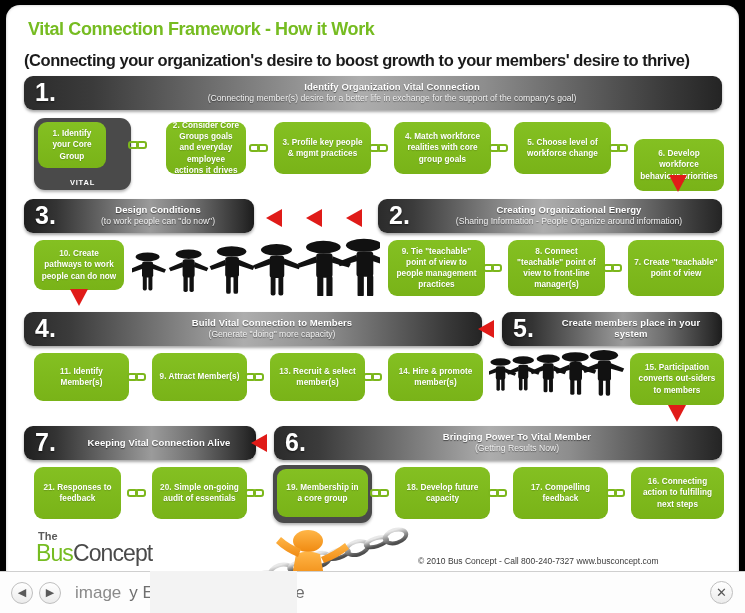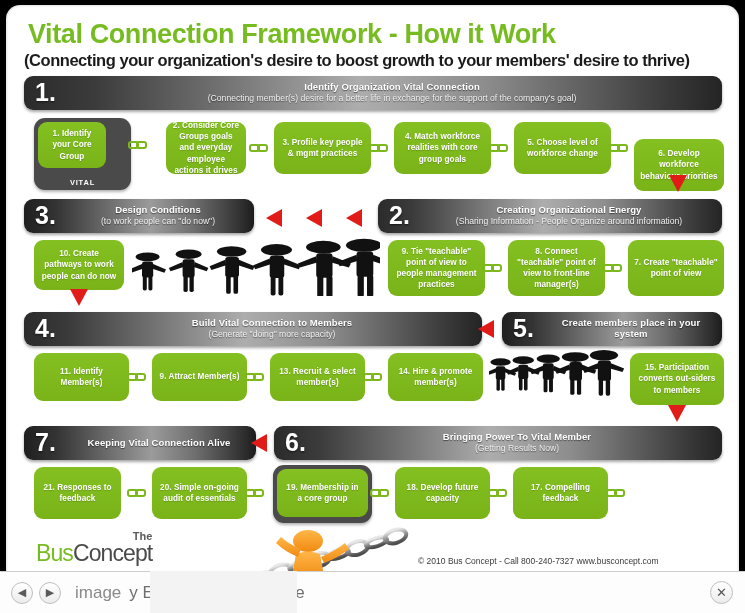--- a/index.html
+++ b/index.html
@@ -30,21 +30,21 @@
     content: "";
     position: absolute; inset: 0;
     border-radius: 14px;
     pointer-events: none;
     box-shadow: inset 0 0 3px rgba(0,0,0,.25);
   }
 
   
   .title {
     position: absolute; left: 22px; top: 14px;
-    font-size: 27px; font-weight: bold;
+    font-size: 18px; font-weight: bold;
     color: #76bc21;
     letter-spacing: -0.4px;
     white-space: nowrap;
   }
   .subtitle {
     position: absolute; left: 18px; top: 46px;
     font-size: 16.5px; font-weight: bold;
     color: #1b1b1b;
     letter-spacing: -0.45px;
     white-space: nowrap;
@@ -152,21 +152,21 @@
     border-left: 9px solid transparent;
     border-right: 9px solid transparent;
     border-top: 17px solid #e01b18;
   }
 
   
   .people { position: absolute; }
   .people svg { display: block; }
 
   
-  .logo { position: absolute; text-align: right; }
+  .logo { position: absolute; }
   .logo .the {
     font-size: 11px; font-weight: bold; color: #5a5a5a;
     line-height: 1; margin-left: 2px;
   }
   .logo .bus {
     font-size: 23px; font-weight: normal; line-height: 1;
     letter-spacing: -0.9px;
   }
   .logo .bus .g { color: #76bc21; }
   .logo .bus .d { color: #4a4a4a; }
@@ -565,20 +565,24 @@
 
     <div class="box" style="left:507px; top:462px; width:95px; height:52px;">
       <span><span class="bnum">17.</span>
       <span>Compelling feedback</span></span>
     </div>
     <div class="chain" style="left:600px; top:488px;">
         <span class="l"></span>
         <span class="r"></span>
       </div>
 
+    <div class="box" style="left:625px; top:462px; width:93px; height:52px;">
+      <span><span class="bnum">16.</span>
+      <span>Connecting action to fulfilling next steps</span></span>
+    </div>
 
     <div class="logo" style="left:30px; top:526px;">
       <div class="the">The</div>
       <div class="bus">
         <span class="g">Bus</span><span class="d">Concept</span>
       </div>
     </div>
 
     <div class="mascot" style="left:130px; top:522px;">
       <svg width="290" height="70" viewBox="0 0 290 70" xmlns="http://www.w3.org/2000/svg">

